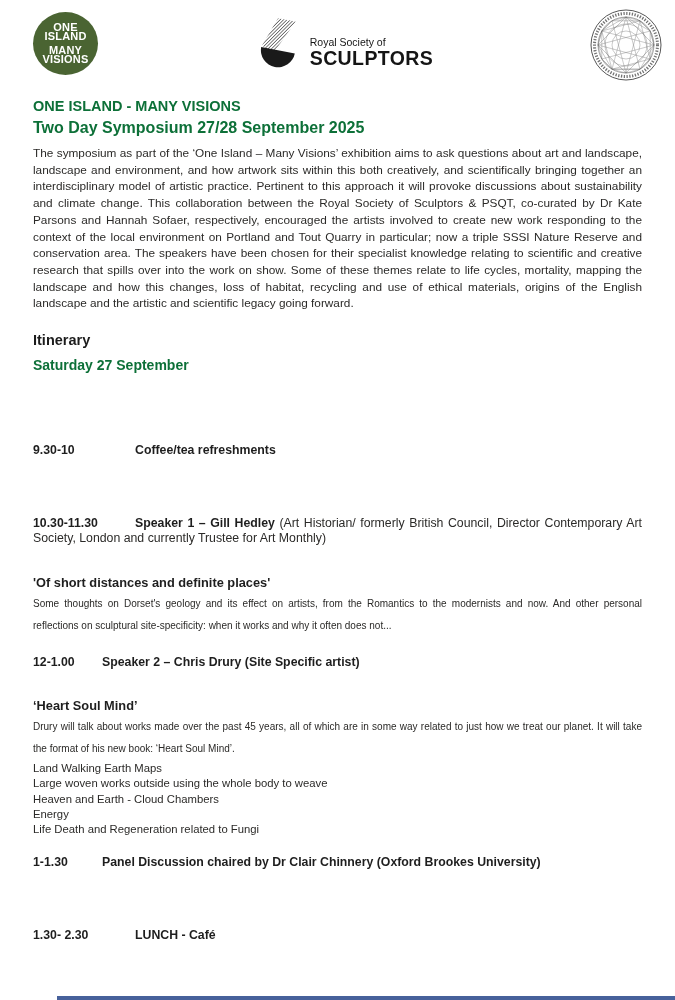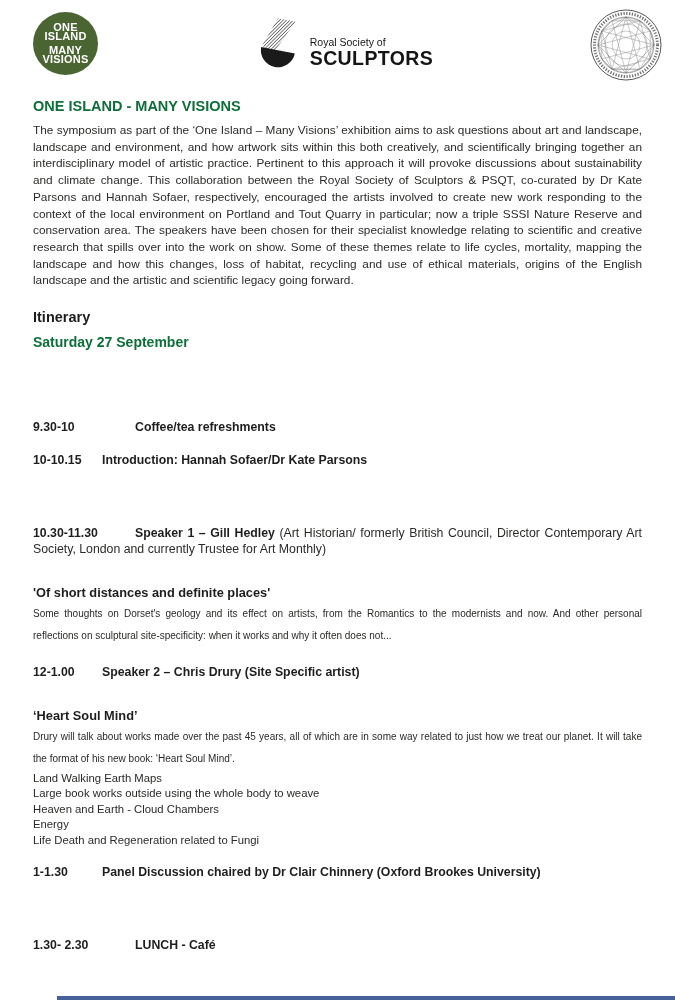--- a/index.html
+++ b/index.html
@@ -100,40 +100,40 @@
         <path d="M51 12.8 L61.2 51 L23 61.2 L12.8 23 Z"></path>
         <path d="M23 12.8 L51 12.8 L61.2 23 L61.2 51 L51 61.2 L23 61.2 L12.8 51 L12.8 23 Z"></path>
         <path d="M37 9 L51 61.2 M37 9 L23 61.2 M9 37 L61.2 23 M9 37 L61.2 51 M65 37 L12.8 23 M65 37 L12.8 51 M37 65 L51 12.8 M37 65 L23 12.8"></path>
         <circle cx="37" cy="37" r="14"></circle>
         <circle cx="37" cy="37" r="21"></circle>
       </g>
     </svg>
   </div>
 
   <div class="h-green1">ONE ISLAND - MANY VISIONS</div>
+  <div class="h-green2">Two Day Symposium 27/28 September 2025</div>
 
   <p class="intro">The symposium as part of the ‘One Island – Many Visions’ exhibition aims to ask questions about art and landscape, landscape and environment, and how artwork sits within this both creatively, and scientifically bringing together an interdisciplinary model of artistic practice. Pertinent to this approach it will provoke discussions about sustainability and climate change.  This collaboration between the Royal Society of Sculptors &amp; PSQT, co-curated by Dr Kate Parsons and Hannah Sofaer, respectively, encouraged the artists involved to create new work responding to the context of the local environment on Portland and Tout Quarry in particular; now a triple SSSI Nature Reserve and conservation area.  The speakers have been chosen for their specialist knowledge relating to scientific and creative research that spills over into the work on show.  Some of these themes relate to life cycles, mortality, mapping the landscape and how this changes, loss of habitat, recycling and use of ethical materials, origins of the English landscape and the artistic and scientific legacy going forward.</p>
 
   <div class="h-itin">Itinerary</div>
   <div class="h-day">Saturday 27 September</div>
 
   <div class="events">
       <p class="session"><span class="time wide">9.30-10</span><span>Coffee/tea refreshments</span></p>
-      <p class="session"><span class="time narrow">10-10.15</span><span>Introduction: Hannah Sofaer/Dr Kate Parsons</span></p>
       <p class="session"><span class="time wide">10.30-11.30</span><span>Speaker 1 –  Gill Hedley</span><span class="tail"> (Art Historian/ formerly British Council, Director Contemporary Art Society, London and currently Trustee for Art Monthly)</span></p>
       <div class="talk">
         <div class="talk-title">'Of short distances and definite places'</div>
         <div class="talk-body">Some thoughts on Dorset's geology and its effect on artists, from the Romantics to the modernists and now. And other personal reflections on sculptural site-specificity: when it works and why it often does not...</div>
       </div>
       <p class="session"><span class="time narrow">12-1.00</span><span>Speaker 2 –  Chris Drury (Site Specific artist)</span></p>
       <div class="talk">
         <div class="talk-title">‘Heart Soul Mind’</div>
         <div class="talk-body">Drury will talk about works made over the past 45 years, all of which are in some way related to just how we treat our planet. It will take the format of his new book: ‘Heart Soul Mind’.</div>
         <div class="talk-list">Land Walking Earth Maps</div>
-        <div class="talk-list">Large book works outside using the whole body to weave</div>
+        <div class="talk-list">Large woven works outside using the whole body to weave</div>
         <div class="talk-list">Heaven and Earth - Cloud Chambers</div>
         <div class="talk-list">Energy</div>
         <div class="talk-list">Life Death and Regeneration related to Fungi</div>
       </div>
       <p class="session"><span class="time narrow">1-1.30</span><span>Panel Discussion chaired by Dr Clair Chinnery (Oxford Brookes University)</span></p>
       <p class="session"><span class="time wide">1.30- 2.30</span><span>LUNCH  - Café</span></p>
       <p class="session"><span class="time wide">2.30-3</span><span>Speaker 3 – Bob Ford (Local Naturalist)</span></p>
     </div>
 
   <div class="bottom-bar"></div>

